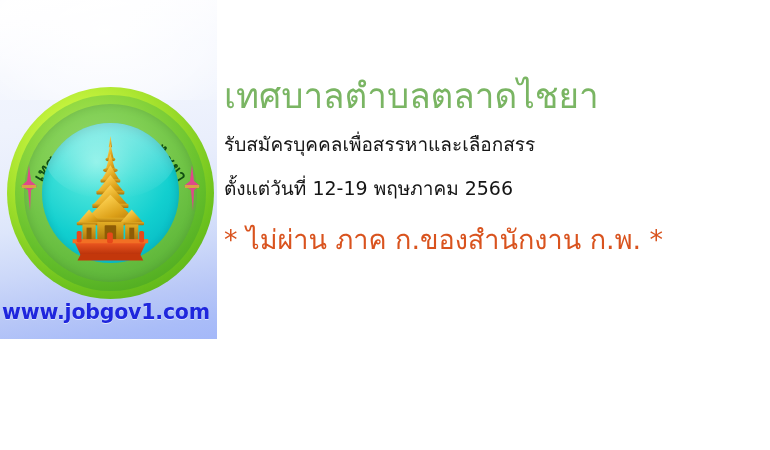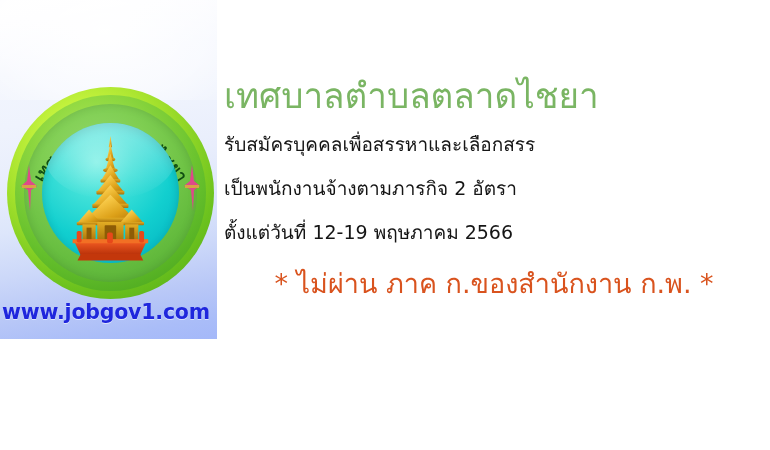--- a/index.html
+++ b/index.html
@@ -174,21 +174,20 @@
   .body-line {
     font-size: 19px;
     line-height: 44px;
     color: #151515;
   }
   .note-line {
     font-size: 27px;
     line-height: 44px;
     color: #d9531e;
     margin-top: 8px;
-    text-align: center;
   }
 </style>
 </head>
 <body>
 
 <div id="poster">
 
   <div class="logo-panel">
     <div class="panel-sheen"></div>
 
@@ -286,18 +285,17 @@
         </svg>
       </div>
     </div>
 
     <div class="site-url">www.jobgov1.com</div>
   </div>
 
   <div class="text-block">
     <div class="line title-line">เทศบาลตำบลตลาดไชยา</div>
     <div class="line body-line">รับสมัครบุคคลเพื่อสรรหาและเลือกสรร</div>
-    <div class="line body-line">เป็นพนักงานจ้างตามภารกิจ 2 อัตรา</div>
     <div class="line body-line">ตั้งแต่วันที่ 12-19 พฤษภาคม 2566</div>
     <div class="line note-line">* ไม่ผ่าน ภาค ก.ของสำนักงาน ก.พ. *</div>
   </div>
 
 </div>
 
 </body></html>

